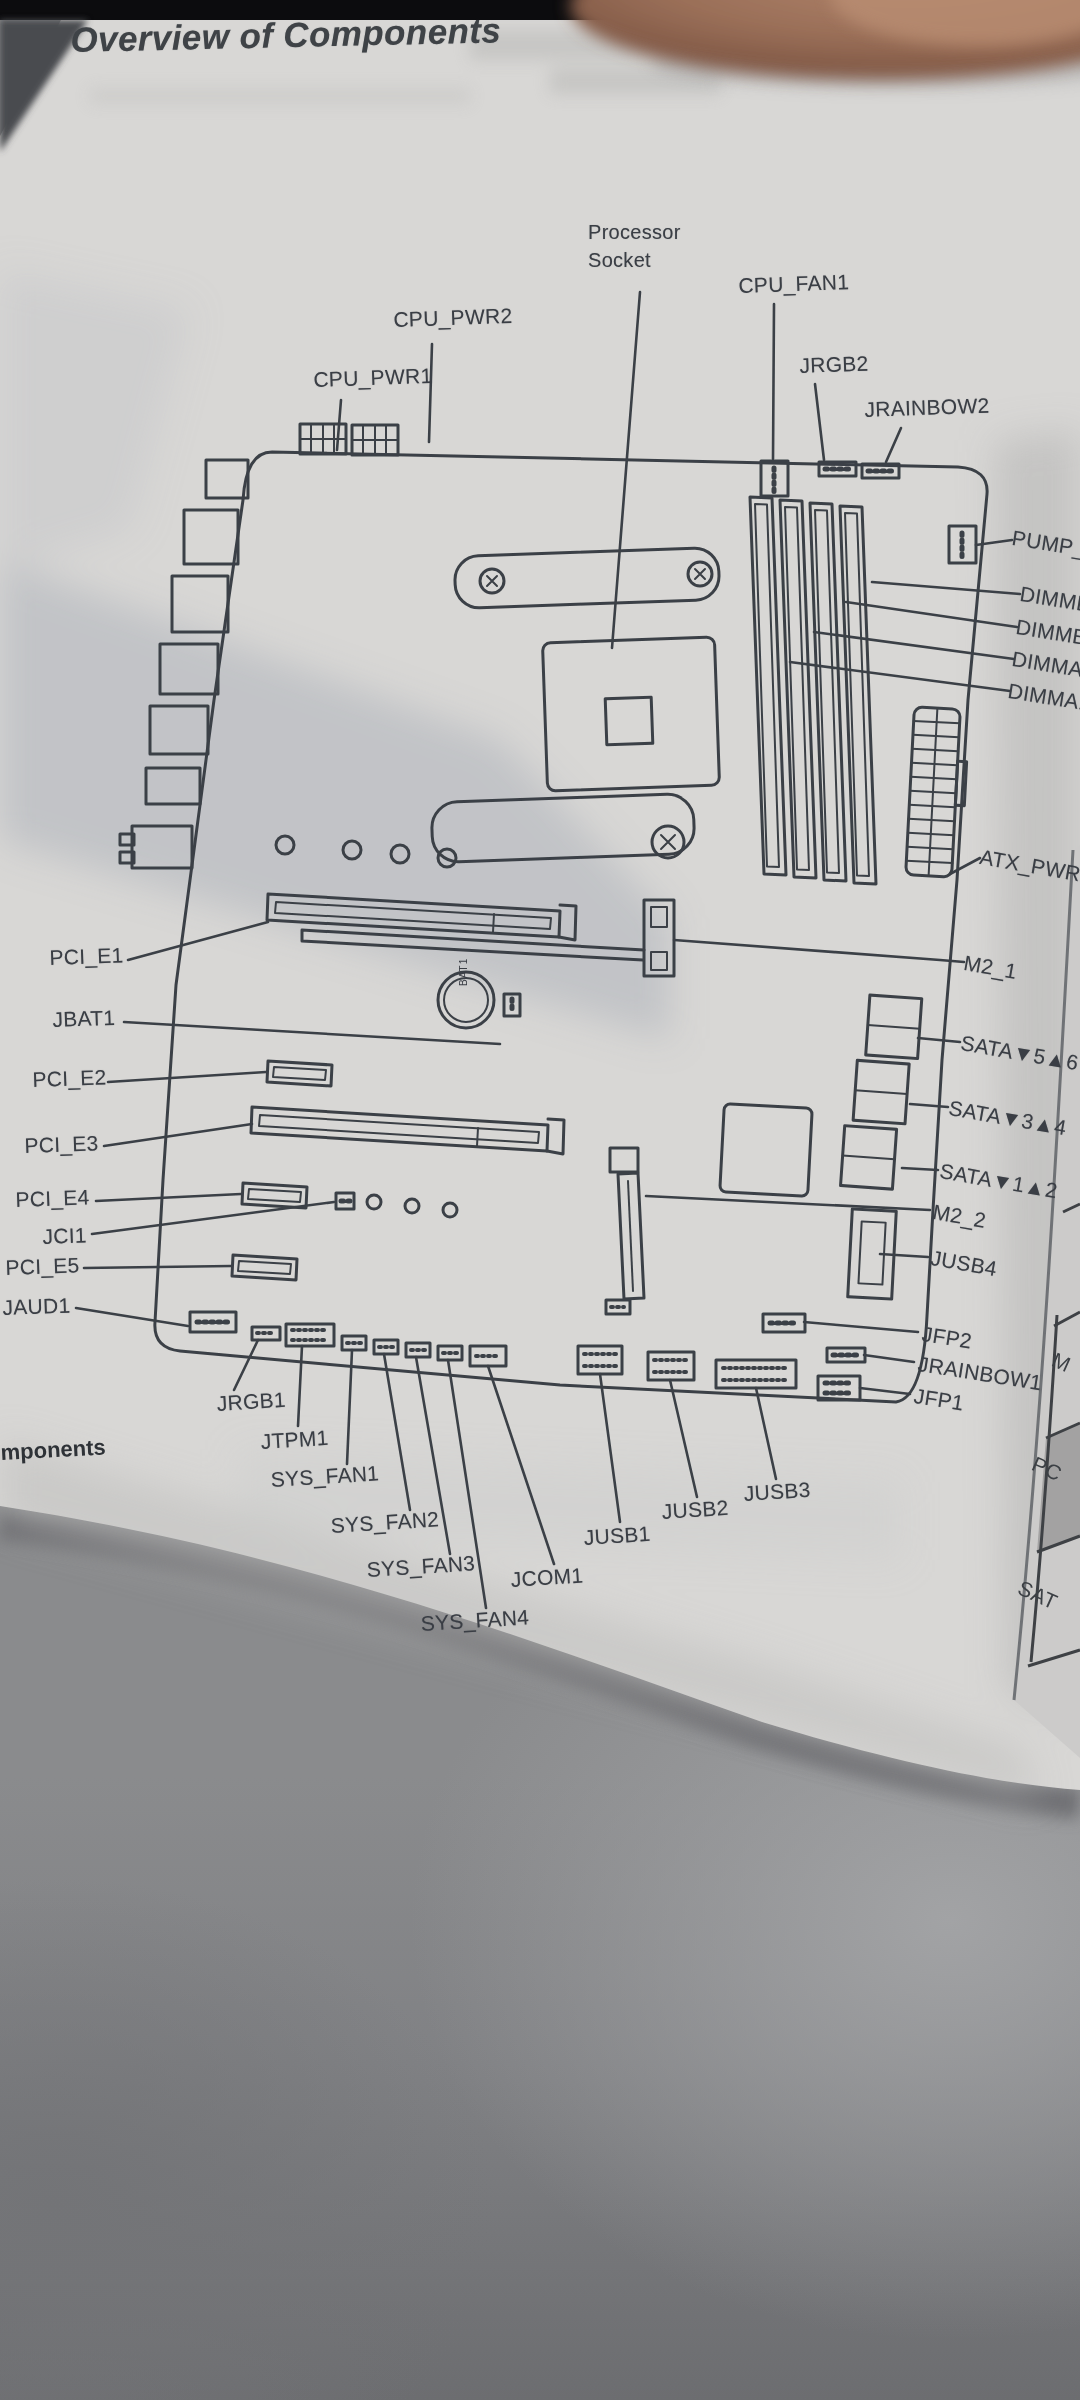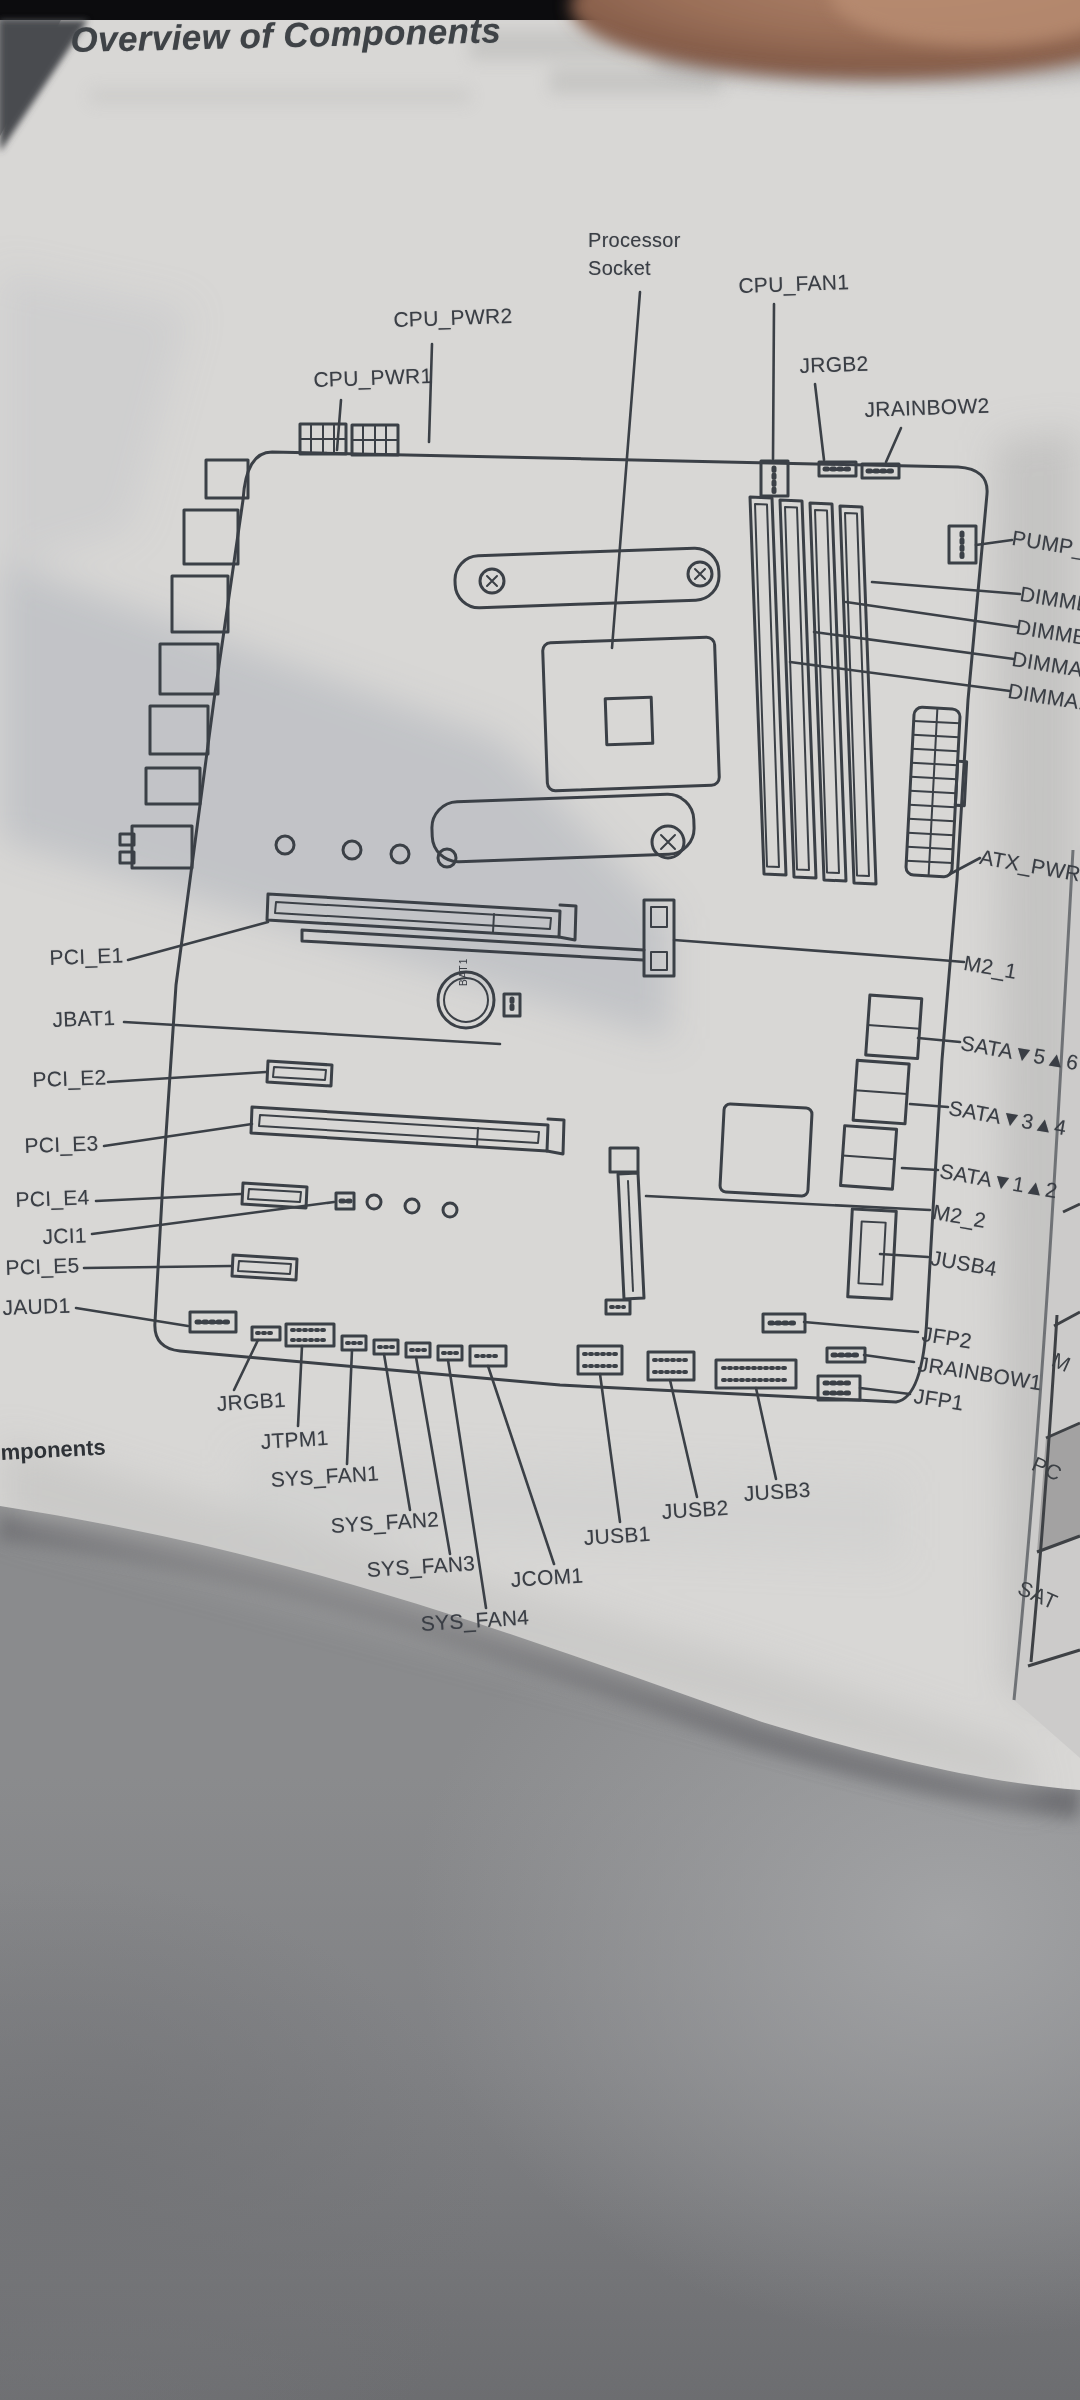--- a/index.html
+++ b/index.html
@@ -339,21 +339,21 @@
   <polygon points="0,20 88,20 0,152" fill="#4a4b4f" filter="url(#f-blur3)"></polygon>
   <ellipse cx="900" cy="62" rx="250" ry="26" fill="#8e8e90" opacity=".35" filter="url(#f-blur8)"></ellipse>
   <ellipse cx="880" cy="6" rx="310" ry="74" fill="url(#thumbGrad)" filter="url(#f-blur8)"></ellipse>
   <ellipse cx="980" cy="-6" rx="150" ry="52" fill="#b98d72" opacity=".8" filter="url(#f-blur8)"></ellipse>
 </svg>
 
 <div class="labels">
 
   <div class="title">Overview of Components</div>
 
-  <div class="lbl two-line" style="left:588px;top:218px;margin-top:8px;">Processor
+  <div class="lbl two-line" style="left:588px;top:218px;">Processor
 Socket</div>
   <div class="lbl r-l" style="left:393px;top:308px;">CPU_PWR2</div>
   <div class="lbl r-l" style="left:313px;top:368px;">CPU_PWR1</div>
   <div class="lbl r-l" style="left:738px;top:274px;">CPU_FAN1</div>
   <div class="lbl r-l" style="left:799px;top:354px;">JRGB2</div>
   <div class="lbl r-l" style="left:864px;top:398px;">JRAINBOW2</div>
 
   <div class="lbl r-r" style="left:1014px;top:526px;">PUMP_FAN1</div>
   <div class="lbl r-r" style="left:1022px;top:582px;">DIMMB2</div>
   <div class="lbl r-r" style="left:1018px;top:615px;">DIMMB1</div>

